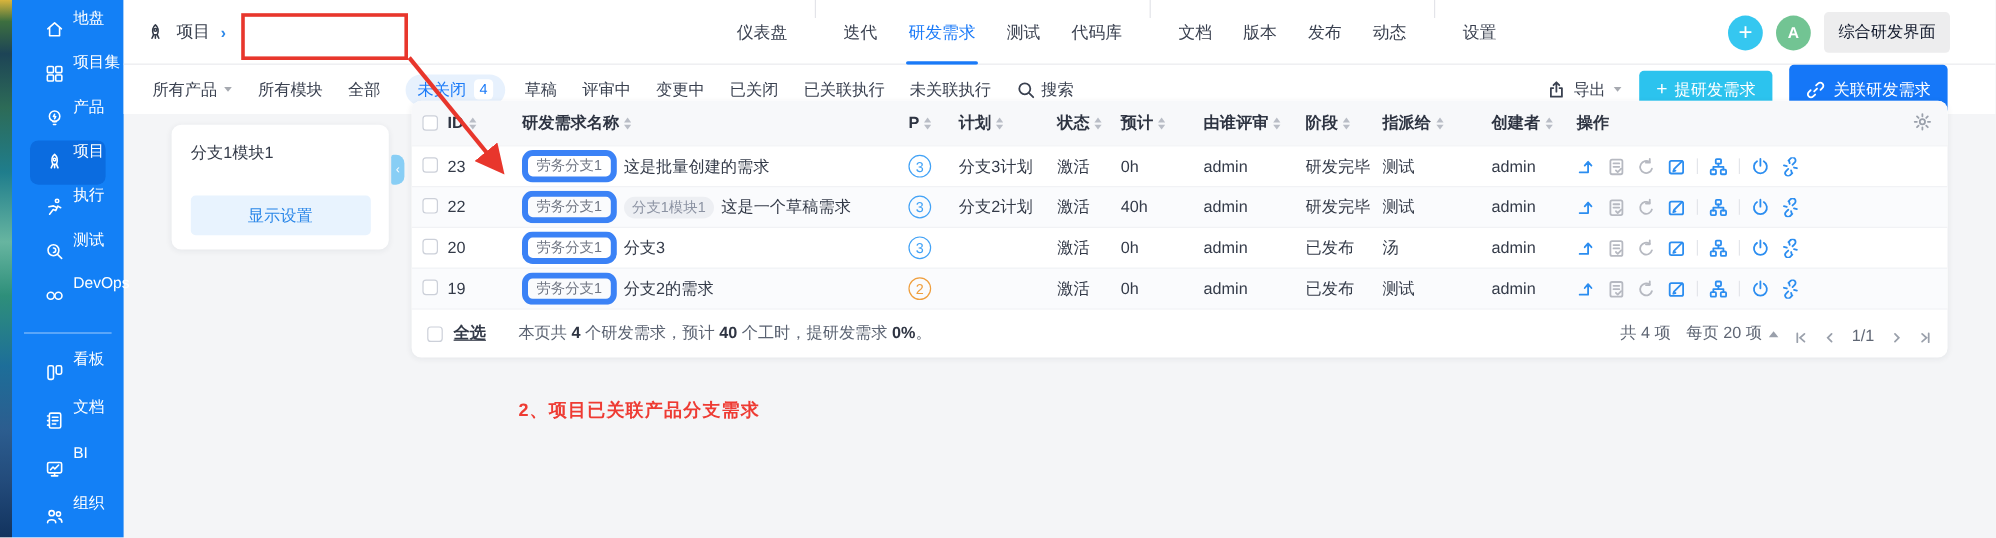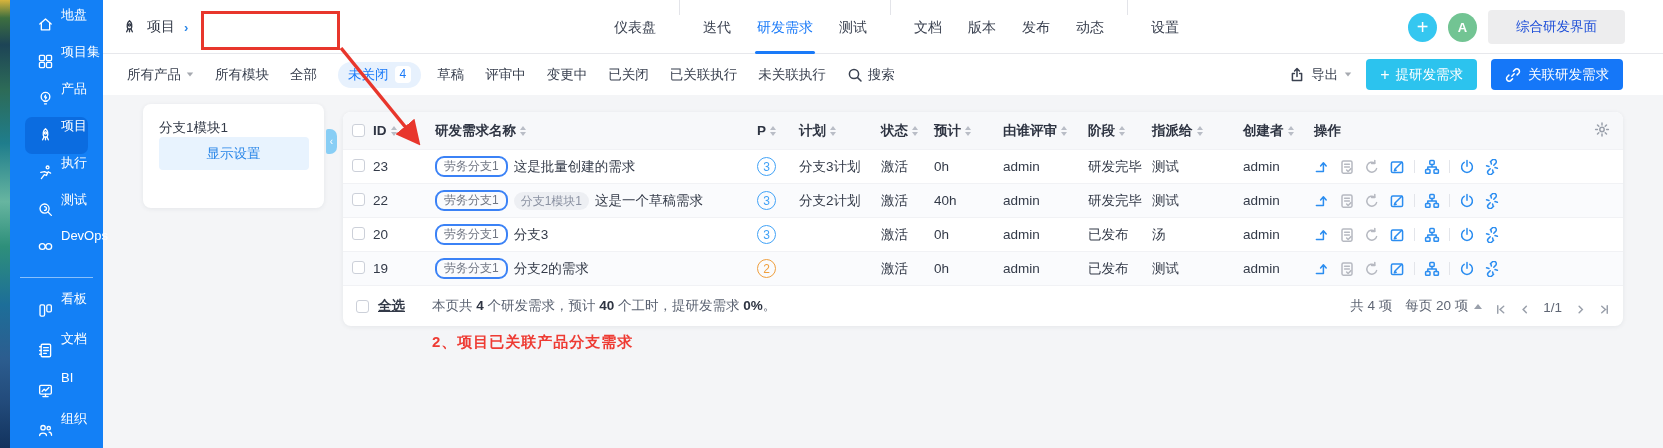--- a/index.html
+++ b/index.html
@@ -36,56 +36,56 @@
 
   .main-nav { position:absolute; left:498px; top:0; height:68px; display:flex; align-items:flex-start; }
   .nav-item { height:54px; line-height:54px; padding:0 13px; font-size:14px; color:#3a4150; cursor:pointer; position:relative; white-space:nowrap; }
   .nav-item.active { color:#1a7af8; }
   .nav-item.active::after { content:""; position:absolute; left:11px; right:11px; bottom:0; height:3px; background:#1a7af8; border-radius:2px; }
   .nav-div { width:1px; height:15px; background:#e3e4e9; margin:0 10px; }
 
   .top-right { position:absolute; right:38px; top:0; height:54px; display:flex; align-items:center; gap:11px; }
   .plus-btn { width:29px; height:29px; border-radius:50%; background:#35c7f0; color:#fff; display:flex; align-items:center; justify-content:center; font-size:20px; cursor:pointer; }
   .avatar { width:29px; height:29px; border-radius:50%; background:#72c493; color:#fff; display:flex; align-items:center; justify-content:center; font-size:13px; font-weight:bold; cursor:pointer; }
-  .workbench-btn { background:#ededee; border-radius:4px; padding:8px 28px; font-size:13.5px; color:#1d4ed8; cursor:pointer; white-space:nowrap; }
+  .workbench-btn { background:#ededee; border-radius:4px; padding:8px 12px; font-size:13.5px; color:#0f172a; cursor:pointer; white-space:nowrap; }
 
   
   .filterbar { position:absolute; left:103px; top:54px; width:1560px; height:41px; background:#fff; display:flex; align-items:center; padding-left:24px; color:#3a4150;text-align:right; }
   .f-item { margin-right:21px; display:flex; align-items:center; gap:5px; cursor:pointer; white-space:nowrap; }
   .f-tabs { display:flex; align-items:center; }
   .f-tab { margin-right:21px; cursor:pointer; white-space:nowrap; display:flex; align-items:center; gap:6px; }
   .f-tab.active { background:#e7f1fd; color:#1a7af8; border-radius:15px; padding:4px 10px; margin-right:16px; }
   .f-badge { background:#fff; color:#1a7af8; border-radius:4px; padding:0 5px; font-size:12px; line-height:17px; }
   .fb-right { position:absolute; right:40px; top:0; height:41px; display:flex; align-items:center; gap:14px; }
   .export-group { display:flex; align-items:center; gap:6px; cursor:pointer; color:#3a4150; }
   .btn-cyan { background:#2cc3ee; color:#fff; height:31px; border-radius:4px; padding:0 14px; display:flex; align-items:center; gap:6px; font-size:13.5px; cursor:pointer; white-space:nowrap; }
-  .btn-blue { background:#1577f8; color:#fff; height:31px; border-radius:4px; padding:0 14px; display:flex; align-items:center; gap:7px; font-size:13.5px; cursor:pointer; white-space:nowrap; }
+  .btn-blue { background:#1577f8; color:#fff; height:41px; border-radius:4px; padding:0 14px; display:flex; align-items:center; gap:7px; font-size:13.5px; cursor:pointer; white-space:nowrap; }
 
   
   .module-card { position:absolute; left:143px; top:104px; width:181px; height:104px; background:#fff; border-radius:8px; box-shadow:0 1px 5px rgba(30,40,60,.07); }
   .module-title { padding:15px 0 0 16px; font-size:13.5px; color:#333a48; }
-  .settings-btn { margin:0 auto 0; width:150px; height:33px; background:#e8f3fe; color:#2b87e8; border-radius:4px; display:flex; align-items:center; justify-content:center; font-size:13.5px; cursor:pointer; }
+  .settings-btn { margin:26px auto 0; width:150px; height:33px; background:#e8f3fe; color:#2b87e8; border-radius:4px; display:flex; align-items:center; justify-content:center; font-size:13.5px; cursor:pointer; }
   .collapse-tab { position:absolute; left:326px; top:129px; width:11px; height:25px; background:#88cef5; border-radius:2px 7px 7px 2px; color:#fff; display:flex; align-items:center; justify-content:center; font-size:10px; cursor:pointer; }
 
   
-  .table-card { position:absolute; left:343px; top:112px; width:1280px; background:#fff; border-radius:8px; box-shadow:0 1px 5px rgba(30,40,60,.07); overflow:hidden; }
+  .table-card { position:absolute; left:343px; top:84px; width:1280px; background:#fff; border-radius:8px; box-shadow:0 1px 5px rgba(30,40,60,.07); overflow:hidden; }
   .t-grid { display:grid; grid-template-columns:30px 62px 322px 42px 82px 53px 69px 85px 64px 91px 71px 1fr; align-items:center; }
   .t-head { height:37px; background:#f7f8fa; font-weight:bold; font-size:13.5px; color:#2e3442; position:relative; }
   .h-cell { display:flex; align-items:center; gap:4px; white-space:nowrap; }
   .sort { display:flex; flex-direction:column; gap:2px; }
   .sort i { display:block; width:0; height:0; border-left:3.5px solid transparent; border-right:3.5px solid transparent; }
   .sort .up { border-bottom:4px solid #b9bdc6; }
   .sort .dn { border-top:4px solid #b9bdc6; }
   .gear { position:absolute; right:13px; top:50%; transform:translateY(-50%); color:#9aa0ab; cursor:pointer; }
   .t-row { height:34px; border-top:1px solid #f1f2f5; font-size:13.5px; color:#333a48; }
   .t-row.alt { background:#fafbfd; }
   .cell-check { padding-left:9px; }
   .checkbox { width:13px; height:13px; border:1px solid #ccd0d9; border-radius:3px; background:#fff; display:inline-block; cursor:pointer; }
   .name-cell { display:flex; align-items:center; white-space:nowrap; overflow:hidden; }
-  .tag { border:2px solid #3b82f6; color:#707683; font-size:12px; padding:0 7px; border-radius:9px; margin-right:6px; line-height:17px; }
+  .tag { border:5px solid #3b82f6; color:#707683; font-size:12px; padding:0 7px; border-radius:9px; margin-right:6px; line-height:17px; }
   .mtag { background:#edeff3; color:#8b92a2; font-size:12px; padding:0 7px; border-radius:9px; margin-right:6px; line-height:18px; }
   .pri { width:19px; height:19px; border-radius:50%; display:flex; align-items:center; justify-content:center; font-size:12px; border:1px solid; }
   .pri.blue { color:#42a2f6; border-color:#42a2f6; }
   .pri.orange { color:#ef9f3e; border-color:#ef9f3e; }
   .actions { display:flex; align-items:center; gap:9px; }
   .act { cursor:pointer; display:inline-flex; }
   .act.blue { color:#2b8df0; }
   .act.gray { color:#b6b9c1; }
   .act-div { width:1px; height:13px; background:#e3e5ea; }
 
@@ -226,20 +226,21 @@
       </span>
     <span class="crumb-label">项目</span>
     <span class="crumb-sep">›</span>
   </div>
   <div class="main-nav">
       <div class="nav-item">仪表盘</div>
       <div class="nav-div"></div>
       <div class="nav-item">迭代</div>
       <div class="nav-item active">研发需求</div>
       <div class="nav-item">测试</div>
+      <div class="nav-item">代码库</div>
       <div class="nav-div"></div>
       <div class="nav-item">文档</div>
       <div class="nav-item">版本</div>
       <div class="nav-item">发布</div>
       <div class="nav-item">动态</div>
       <div class="nav-div"></div>
       <div class="nav-item">设置</div>
     </div>
   <div class="top-right">
     <div class="plus-btn">+</div>

